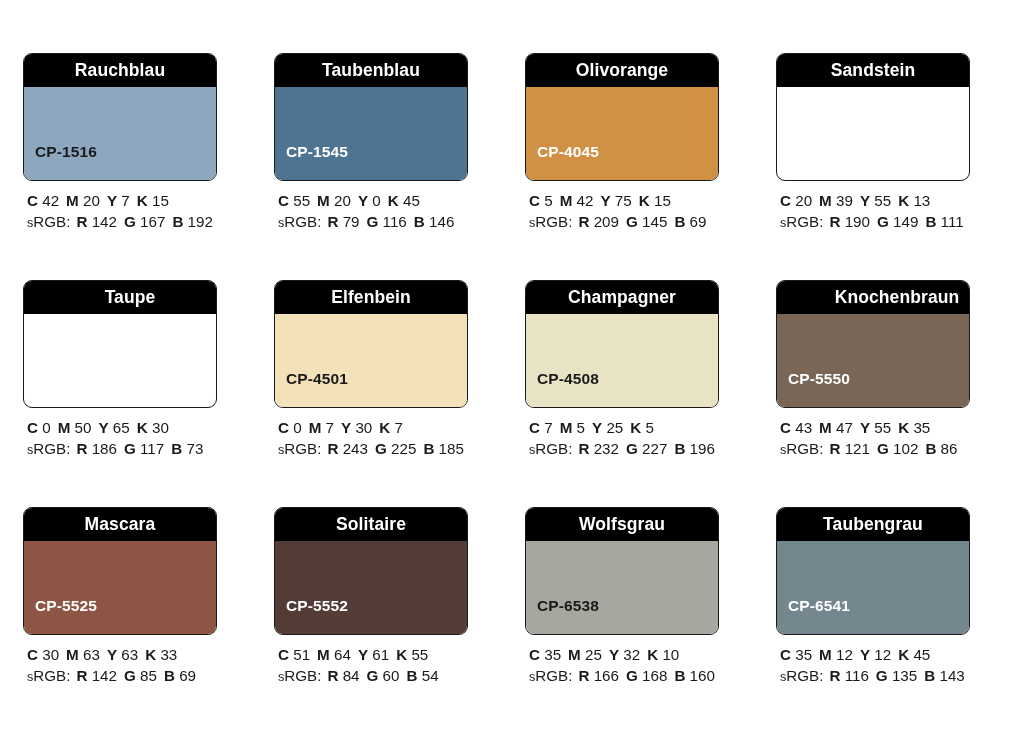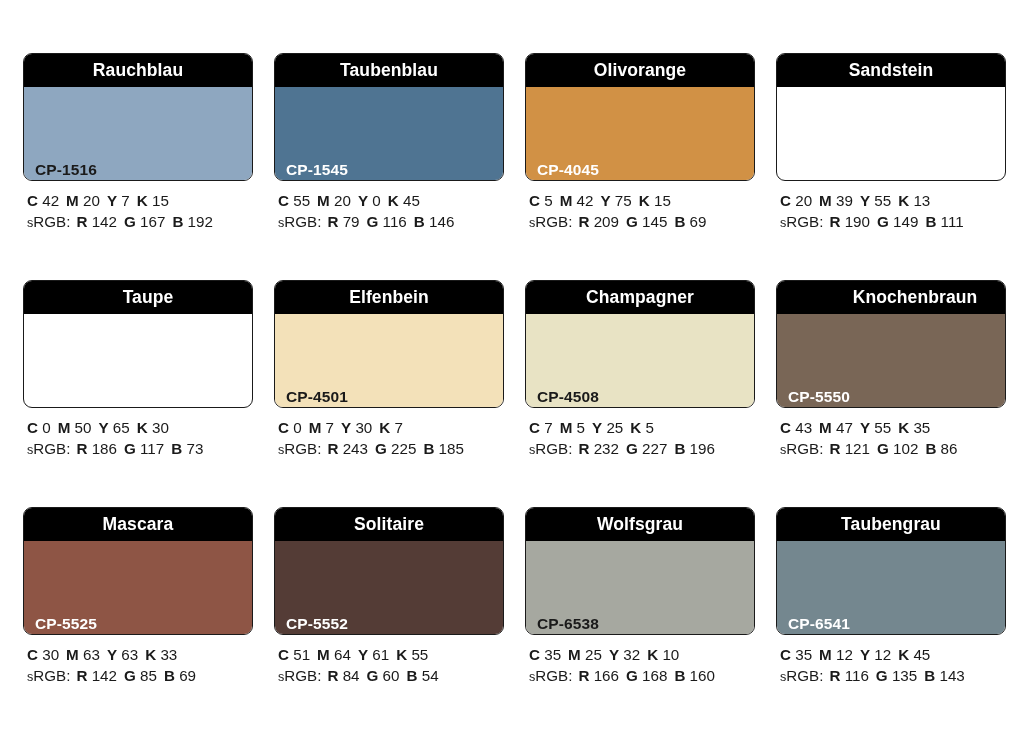--- a/index.html
+++ b/index.html
@@ -23,21 +23,21 @@
     grid-template-rows: repeat(3, 1fr);
     column-gap: 21px;
     row-gap: 46px;
   }
 
   .swatch-cell {
     width: 230px;
   }
 
   .swatch-card {
-    width: 230px;
+    width: 194px;
     height: 128px;
     border: 1.6px solid #1a1a1a;
     border-radius: 9px;
     box-sizing: border-box;
     overflow: hidden;
     display: flex;
     flex-direction: column;
     background: #ffffff;
   }
 
@@ -56,21 +56,21 @@
   }
 
   .swatch-fill {
     flex: 1 1 auto;
     position: relative;
   }
 
   .swatch-code {
     position: absolute;
     left: 11px;
-    bottom: 3px;
+    bottom: 21px;
     font-size: 15.5px;
     font-weight: bold;
     letter-spacing: 0.1px;
     line-height: 1;
   }
 
   .swatch-specs {
     margin-top: 9px;
     padding-left: 4px;
     color: #1a1a1a;

